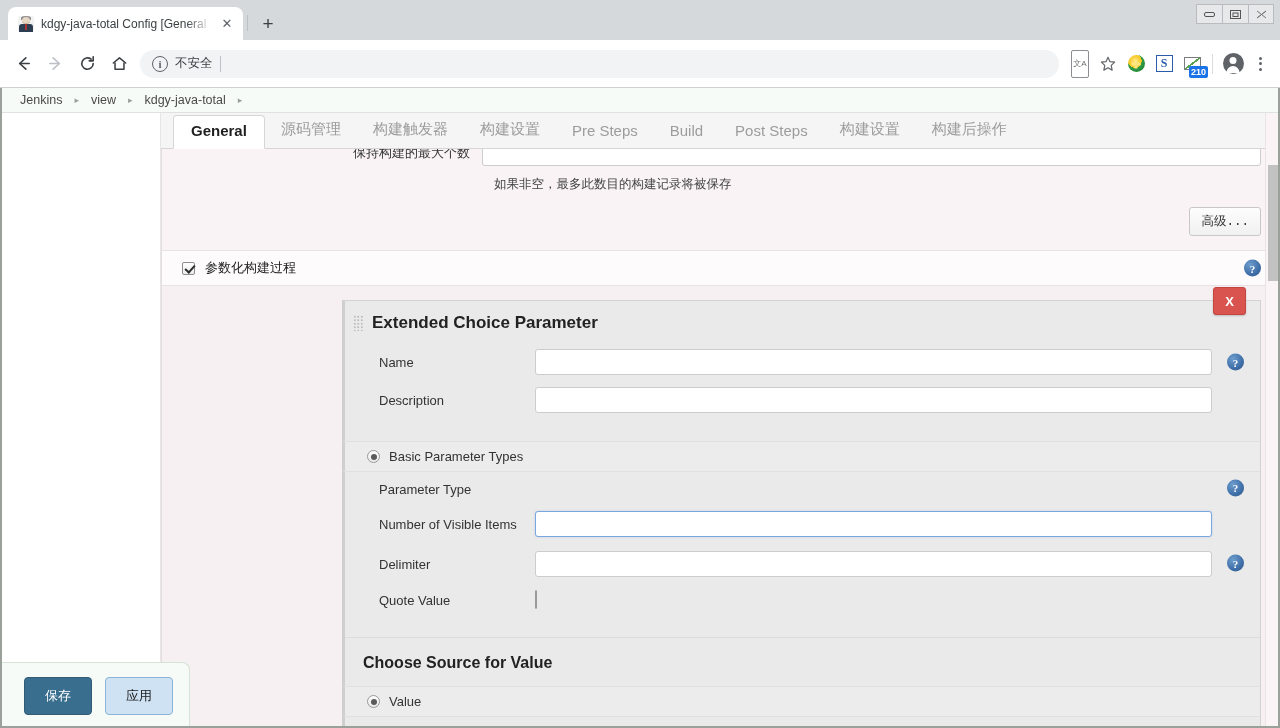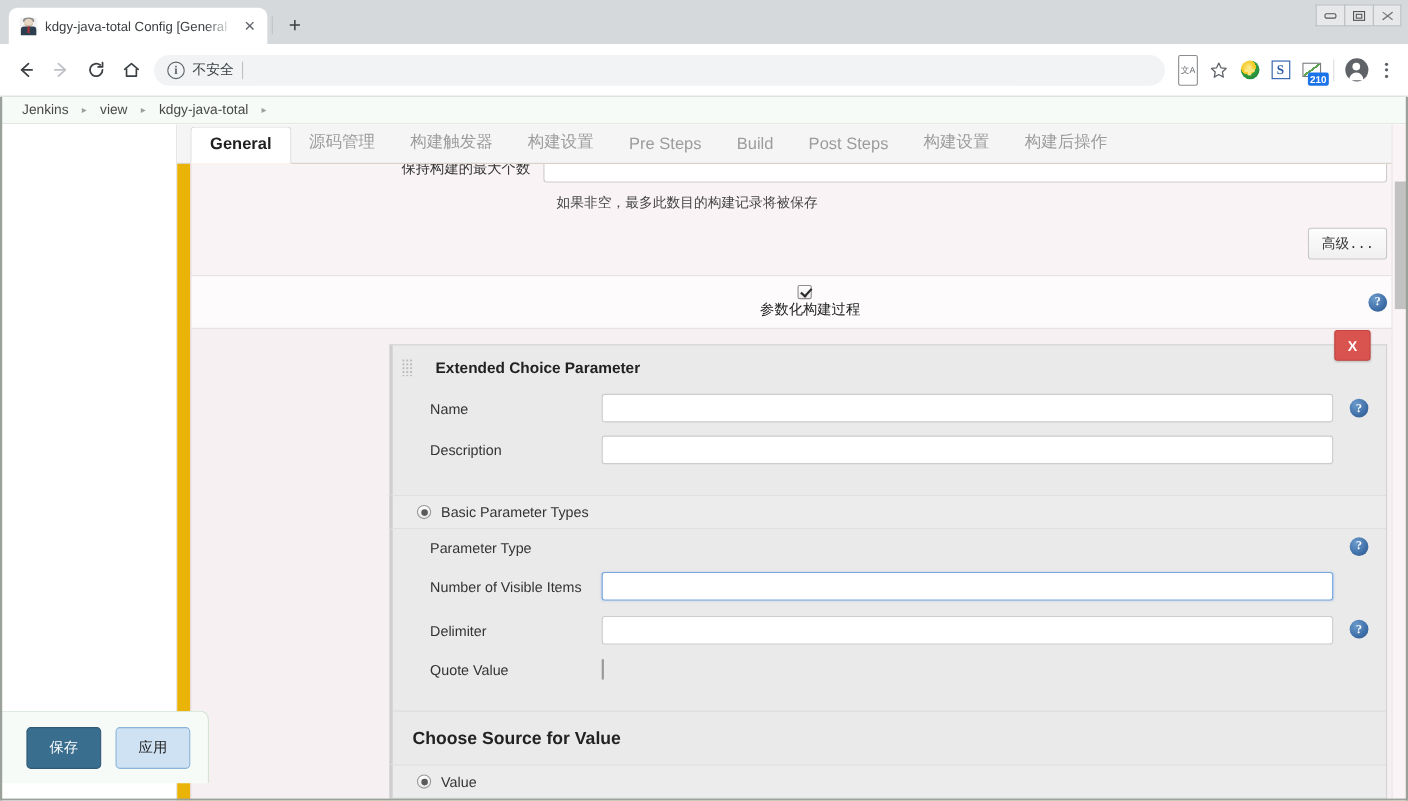--- a/index.html
+++ b/index.html
@@ -347,22 +347,21 @@
     border-bottom: 1px solid #ffffff;
     border-radius: 4px 4px 0 0;
     margin-bottom: -1px;
     padding: 6px 17px 9px 17px;
   }
 
   .cfg-scroll {
     position: absolute;
     top: 36px; left: 0; right: 0; bottom: 0;
     overflow: hidden;
-    background: #eab308;
-    padding-left: 12px;
+    background: #fca5a5;
   }
 
   .section-pink {
     background: #f9f3f6;
     border-left: 1px solid #e5dde1;
     border-right: 1px solid #e5dde1;
     padding: 0;
   }
 
   .row {
@@ -421,21 +420,20 @@
   .param-header {
     background: #fdfbfc;
     border-top: 1px solid #e7e0e4;
     border-bottom: 1px solid #e7e0e4;
     border-left: 1px solid #e5dde1;
     border-right: 1px solid #e5dde1;
     display: flex;
     align-items: center;
     padding: 8px 0 8px 20px;
     position: relative;
-    flex-direction: column;
   }
   .cb {
     width: 13px; height: 13px;
     flex: 0 0 13px;
     border: 1px solid #8d8d8d;
     border-radius: 2px;
     background: linear-gradient(#fefefe,#ececec);
     position: relative;
     margin-right: 10px;
   }
@@ -477,23 +475,23 @@
     margin-right: 18px;
     background: #eaeaea;
     border: 1px solid #d3d3d3;
     border-left: 3px solid #cfcfcf;
     position: relative;
     padding-bottom: 2px;
   }
   .param-box-title {
     display: flex;
     align-items: center;
-    gap: 20px;
+    gap: 8px;
     padding: 12px 0 10px 8px;
-    font-size: 14px;
+    font-size: 17px;
     font-weight: bold;
     color: #222;
     text-align: center;
   }
   .grip {
     width: 11px; height: 16px;
     background-image: radial-gradient(#b9b9b9 42%, transparent 43%);
     background-size: 3.5px 3.5px;
     opacity: .95;
   }
@@ -580,21 +578,21 @@
   .sect-heading {
     font-size: 16px;
     font-weight: bold;
     color: #222;
     padding: 16px 0 14px 18px;
   }
 
   
   .savebar {
     position: absolute;
-    left: 0; bottom: 16px;
+    left: 0; bottom: 0;
     width: 190px;
     height: 66px;
     background: #f7fbf7;
     border-top: 1px solid #d6e3d6;
     border-right: 1px solid #d6e3d6;
     border-top-right-radius: 8px;
     display: flex;
     align-items: center;
     padding-left: 24px;
     gap: 13px;

